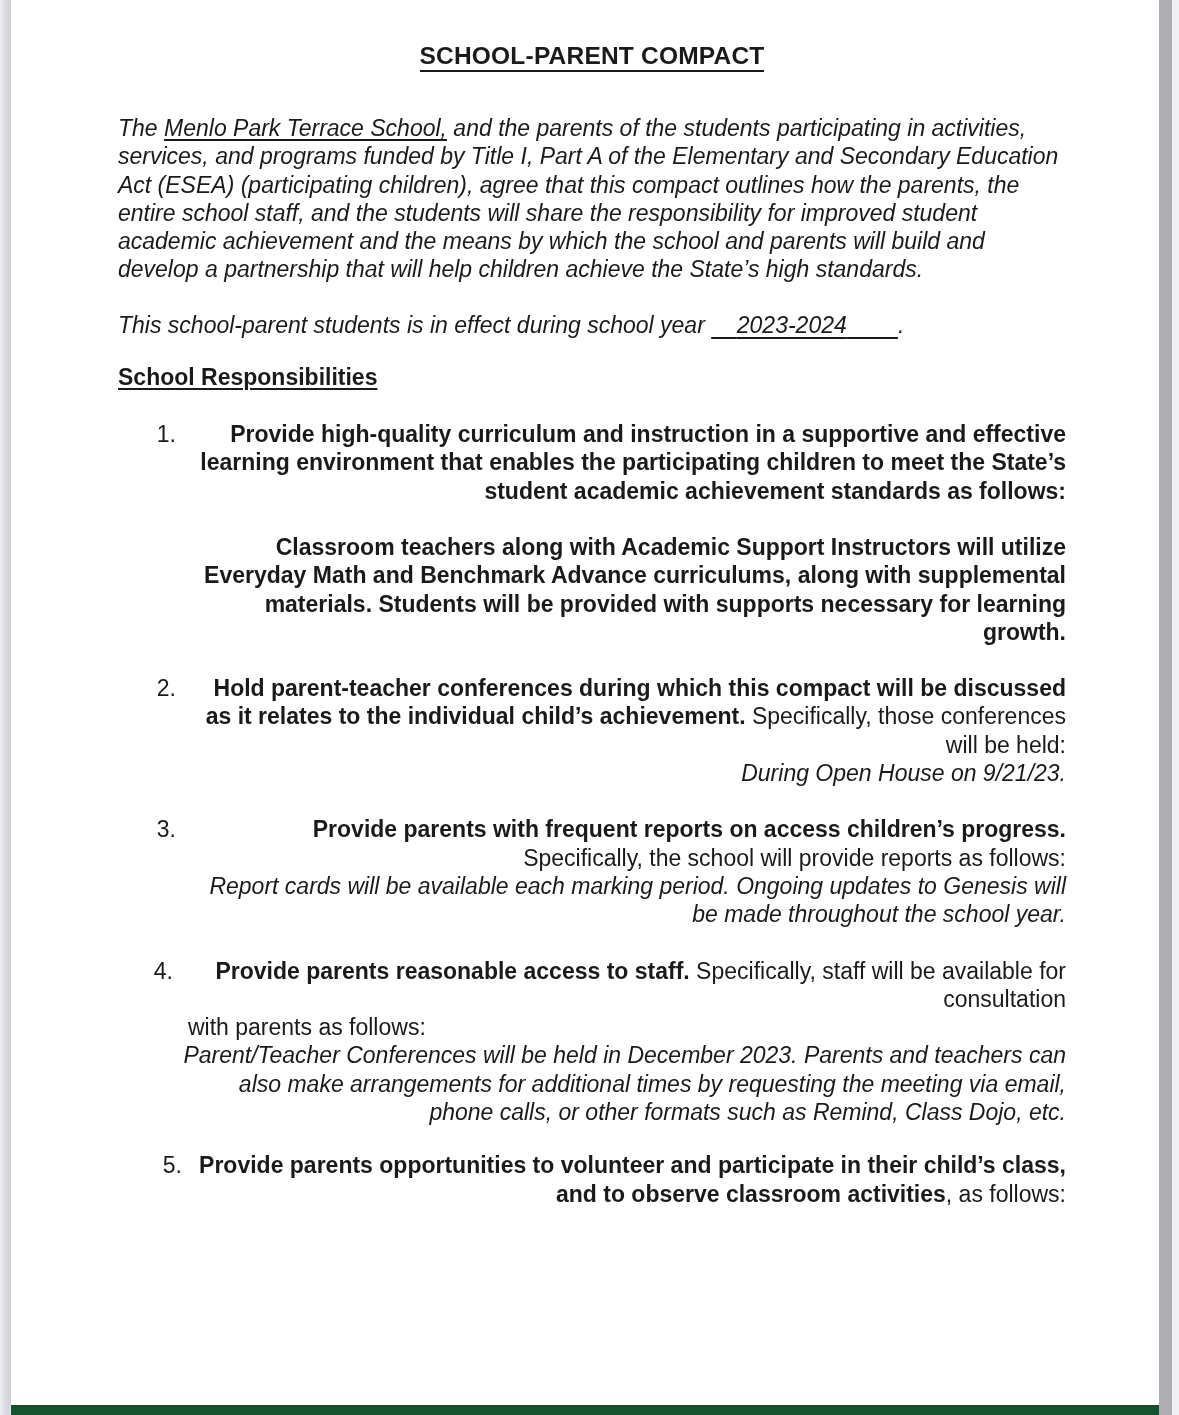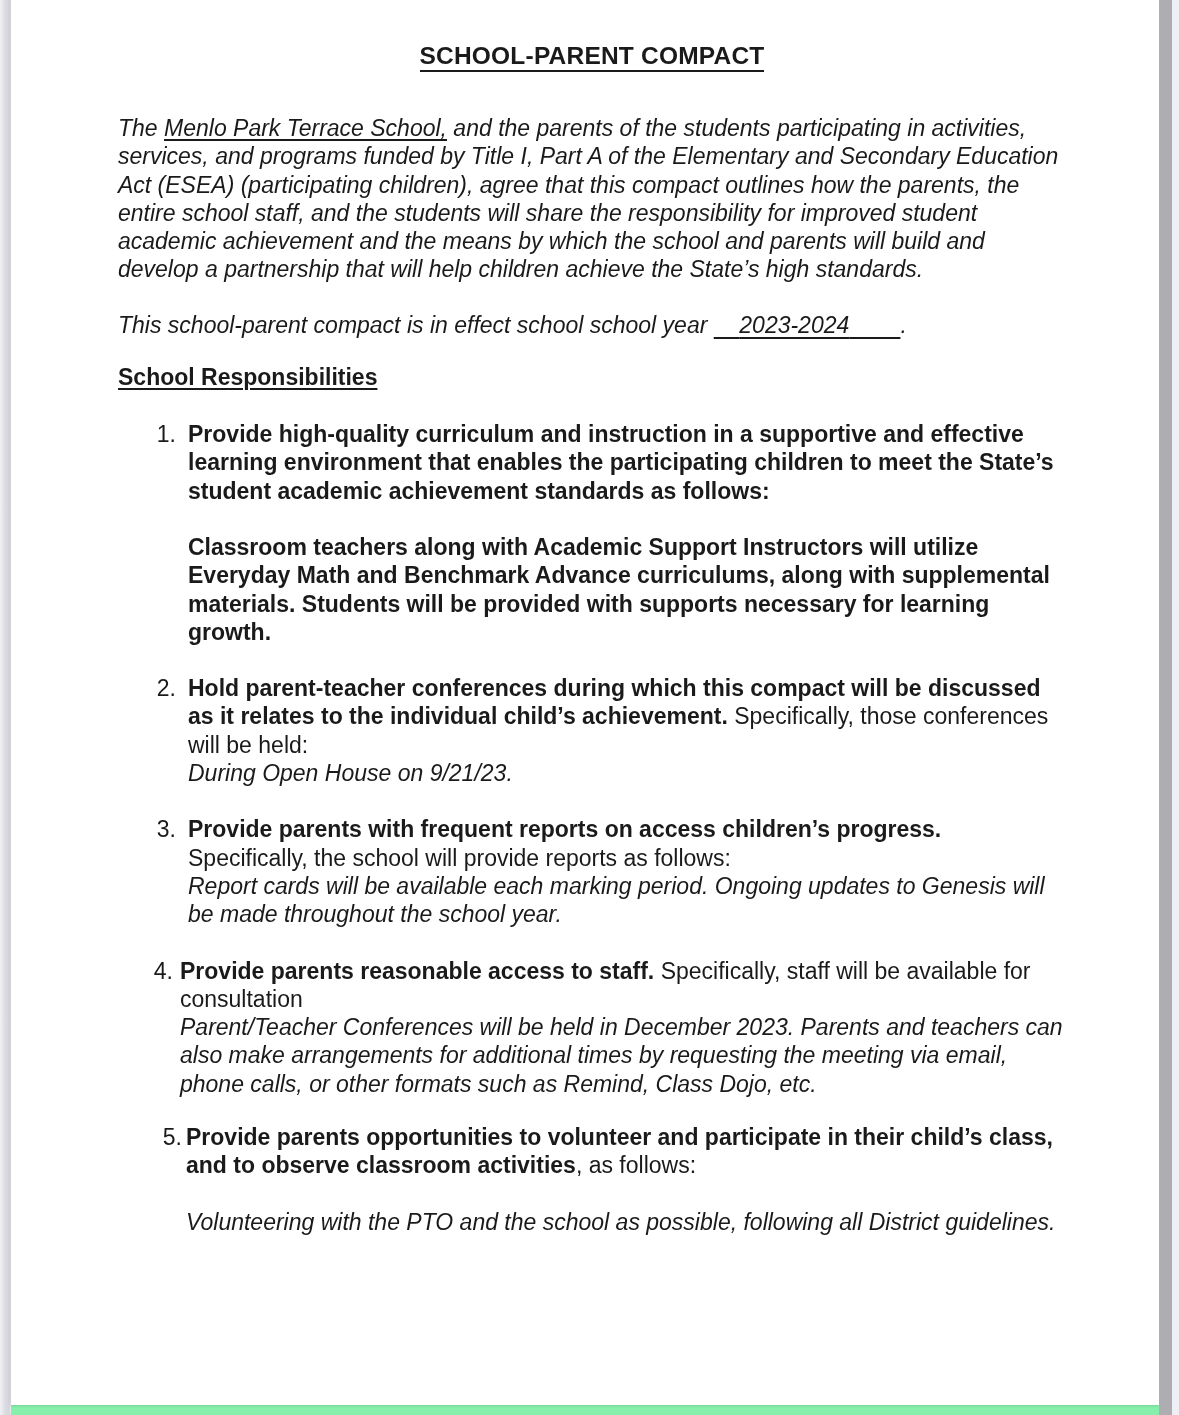--- a/index.html
+++ b/index.html
@@ -15,21 +15,21 @@
     position: relative;
   }
 
   
   .viewer {
     position: absolute;
     left: 0;
     top: 0;
     width: 1179px;
     height: 1415px;
-    background: #86efac;
+    background: #14532d;
     overflow: hidden;
   }
 
   .left-gutter {
     position: absolute;
     left: 0;
     top: 0;
     width: 11px;
     height: 1415px;
     background: linear-gradient(to right, #f2f2f5 0%, #dcdce3 45%, #d4d4dc 80%, #e8e8ee 100%);
@@ -128,21 +128,21 @@
     color: #1a1a1a;
   }
   .li .num {
     position: absolute;
     left: 0;
     top: 0;
     width: 34px;
     text-align: right;
     font-weight: normal;
   }
-  .li .body { display: block; }
+  .li .body { display: block; text-align: right; }
 
   
   .li-a { padding-left: 70px; margin-top: 0; }
   .li-a .num { left: 30px; width: 28px; }
 
   
   .li-b { padding-left: 62px; }
   .li-b .num { left: 33px; width: 22px; }
   .li-b .cont { display: block; padding-left: 8px; }
 
@@ -162,21 +162,21 @@
 
   <div class="left-gutter"></div>
 
   <div class="page">
     <div class="page-inner">
 
       <div class="doc-title"><span class="u">SCHOOL-PARENT COMPACT</span></div>
 
       <p class="para italic p-intro"><span>The </span><span class="ul">Menlo Park Terrace School,</span><span> and the parents of the students participating in activities, services, and programs funded by Title I, Part A of the Elementary and Secondary Education Act (ESEA) (participating children), agree that this compact outlines how the parents, the entire school staff, and the students will share the responsibility for improved student academic achievement and the means by which the school and parents will build and develop a partnership that will help children achieve the State’s high standards.</span></p>
 
-      <p class="para italic p-year"><span>This school-parent compact is in effect school school year </span><span class="blank-fill"><span>    </span><span>2023-2024</span><span>        </span></span><span>.</span></p>
+      <p class="para italic p-year"><span>This school-parent students is in effect during school year </span><span class="blank-fill"><span>    </span><span>2023-2024</span><span>        </span></span><span>.</span></p>
 
       <p class="h-school-resp"><span class="ul">School Responsibilities</span></p>
 
 
       <ul class="list list-start">
 
         <li class="li li-a">
           <span class="num">1.</span>
           <span class="body">
             <span class="bold">Provide high-quality curriculum and instruction in a supportive and effective learning environment that enables the participating children to meet the State’s student academic achievement standards as follows:</span>
@@ -198,29 +198,29 @@
             <span class="bold">Provide parents with frequent reports on access children’s progress.</span><span>  Specifically, the school will provide reports as follows:</span>
           </span>
           <span class="body italic">Report cards will be available each marking period. Ongoing updates to Genesis will be made throughout the school year.</span>
         </li>
 
         <li class="li li-b item-gap">
           <span class="num">4.</span>
           <span class="body">
             <span class="bold">Provide parents reasonable access to staff.</span><span>  Specifically, staff will be available for consultation</span>
           </span>
+          <span class="cont">with parents as follows:</span>
           <span class="body italic">Parent/Teacher Conferences will be held in December 2023. Parents and teachers can also make arrangements for additional times by requesting the meeting via email, phone calls, or other formats such as Remind, Class Dojo, etc.</span>
         </li>
 
         <li class="li li-c item-gap-sm">
           <span class="num">5.</span>
           <span class="body">
             <span class="bold">Provide parents opportunities to volunteer and participate in their child’s class, and to observe classroom activities</span><span>, as follows:</span>
           </span>
-          <span class="body italic gap-para">Volunteering with the PTO and the school as possible, following all District guidelines.</span>
         </li>
 
       </ul>
 
     </div>
   </div>
 
   <div class="scrollbar-track">
     <div class="scrollbar-thumb"></div>
   </div>

